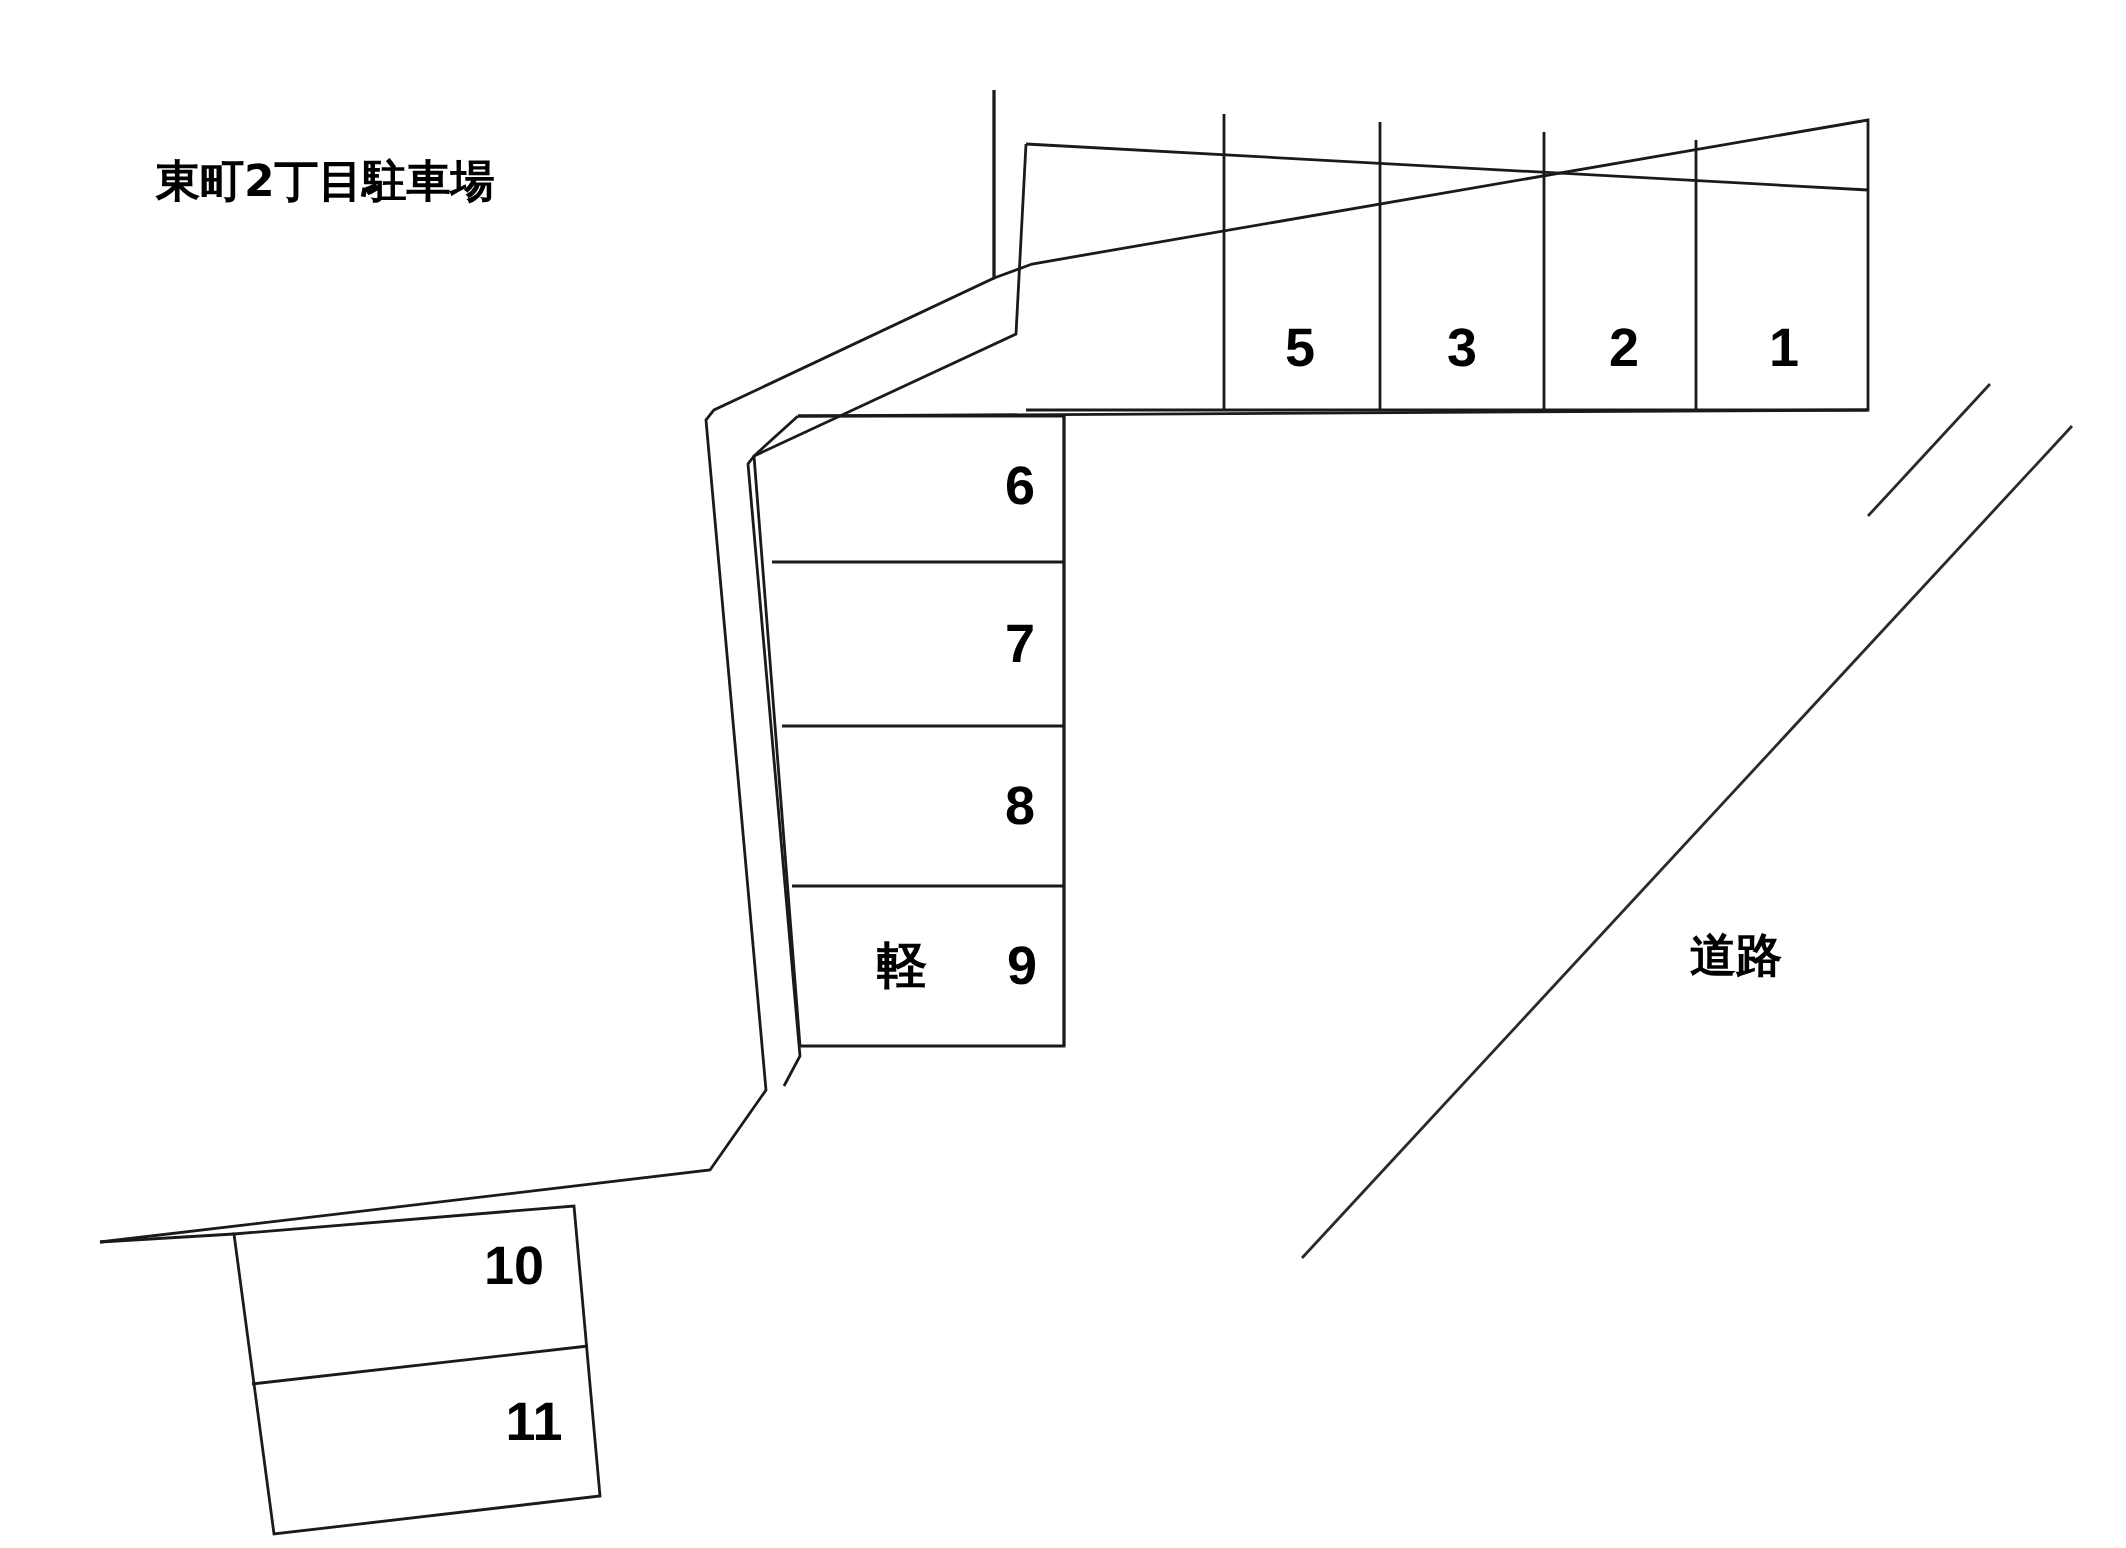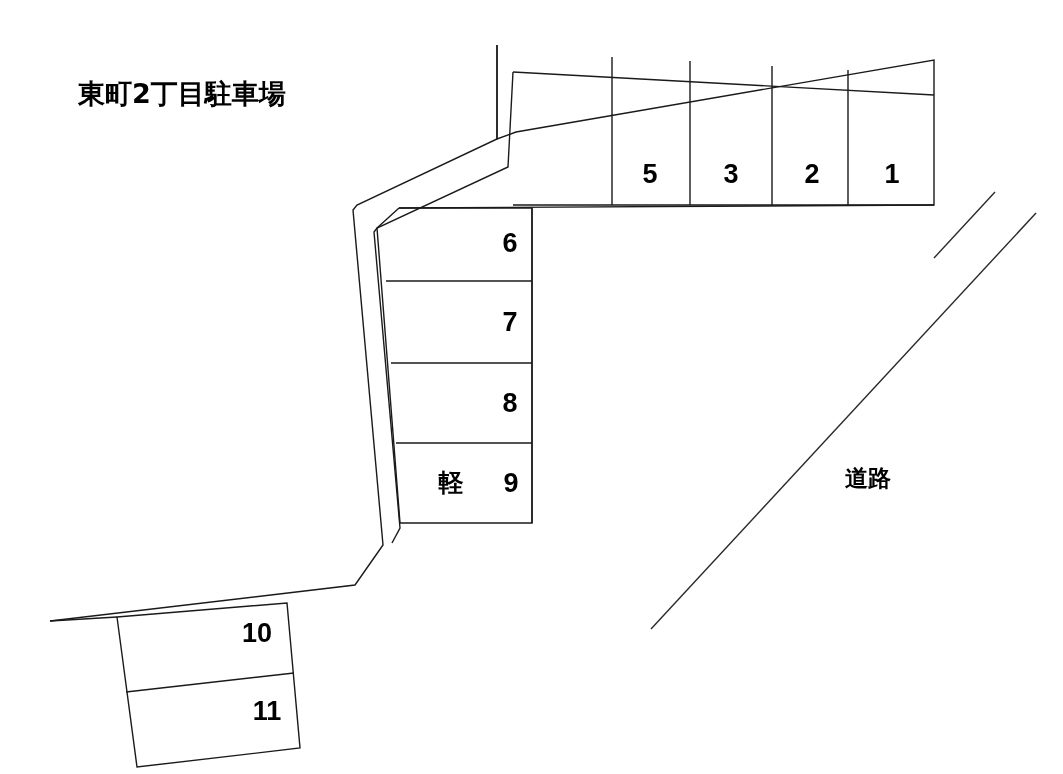--- a/index.html
+++ b/index.html
@@ -63,21 +63,21 @@
     font-weight: bold;
     fill: #000000;
     text-anchor: middle;
     dominant-baseline: middle;
   }
   .plan-title {
     position: absolute;
     left: 78px;
     top: 76px;
     font-family: "DejaVu Sans", "Liberation Sans", sans-serif;
-    font-size: 27px;
+    font-size: 22px;
     font-weight: bold;
     color: #000000;
     letter-spacing: 0px;
     white-space: nowrap;
   }
 </style>
 </head>
 <body>
 
 <div id="app">

